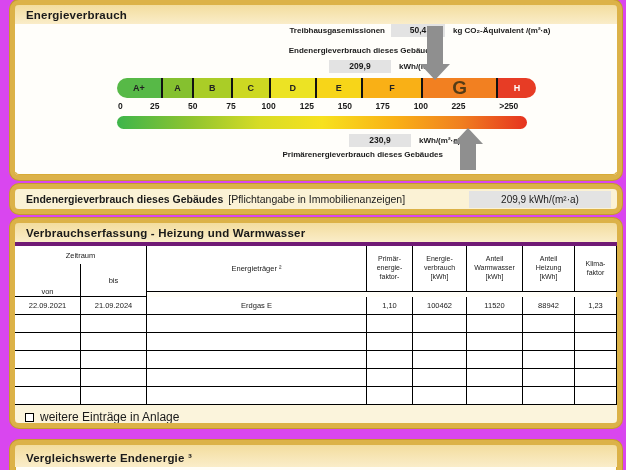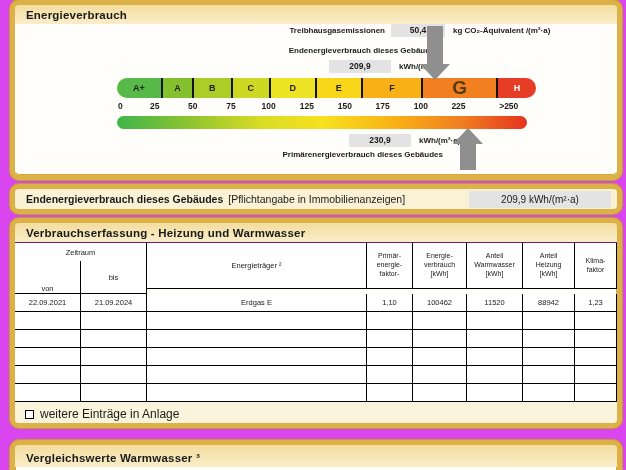--- a/index.html
+++ b/index.html
@@ -41,21 +41,21 @@
 
   
   #p2{height:30px;box-sizing:border-box;background:#fbf2d5;}
   #p2-inner{display:flex;align-items:center;height:20px;padding:0 6px 0 11px;background:#fbf2d5;}
   #p2-title{font-weight:bold;font-size:10.5px;}
   #p2-sub{font-weight:normal;font-size:10.5px;margin-left:5px;}
   #p2-box{margin-left:auto;background:#e3e3e3;width:142px;text-align:center;font-size:10px;line-height:17px;height:17px;}
 
   
   #p3{height:210px;box-sizing:border-box;}
-  #vtable{border-top:1px solid #701a75;}
+  #vtable{border-top:4px solid #701a75;}
   .trow{display:grid;grid-template-columns:66px 66px 220px 46px 54px 56px 52px 42px;}
   .cell{border-right:1px solid #000;border-bottom:1px solid #000;font-size:7.5px;
         display:flex;align-items:center;justify-content:center;text-align:center;background:#fff;}
   .cell:last-child{border-right:1px solid #000;}
   .hcell{white-space:pre-line;line-height:1.25;font-size:7px;}
   #zeitraum-cell{display:flex;flex-direction:column;align-items:stretch;justify-content:flex-start;padding-top:5px;}
   #zeitraum-title{text-align:center;font-size:7.5px;}
   #vonbis{display:flex;flex:1;align-items:flex-end;margin-top:4px;}
   #vonbis div{flex:1;text-align:center;font-size:7.5px;}
   #vonbis div:last-child{border-left:1px solid #000;align-self:stretch;display:flex;align-items:center;justify-content:center;}
@@ -252,16 +252,16 @@
     </div>
     <div id="chkrow">
       <span id="chkbox"></span>
       <span>weitere Einträge in Anlage</span>
     </div>
   </div>
 
   <div class="gap12"></div>
 
   <div class="panel" id="p4">
-    <div class="panel-head">Vergleichswerte Warmwasser ³</div>
+    <div class="panel-head">Vergleichswerte Endenergie ³</div>
   </div>
 
 </div>
 
 </body></html>

